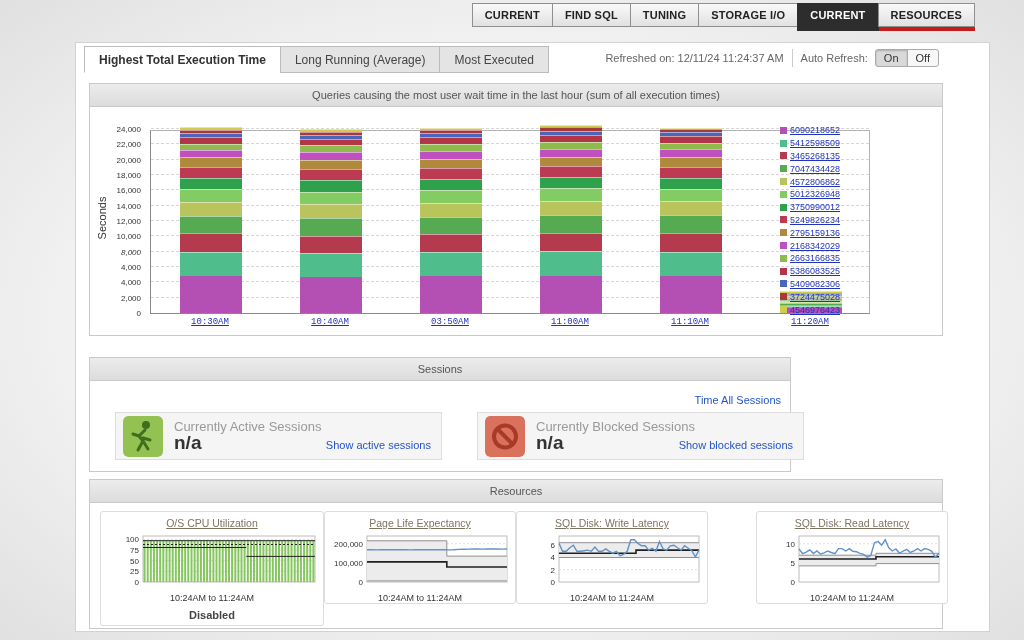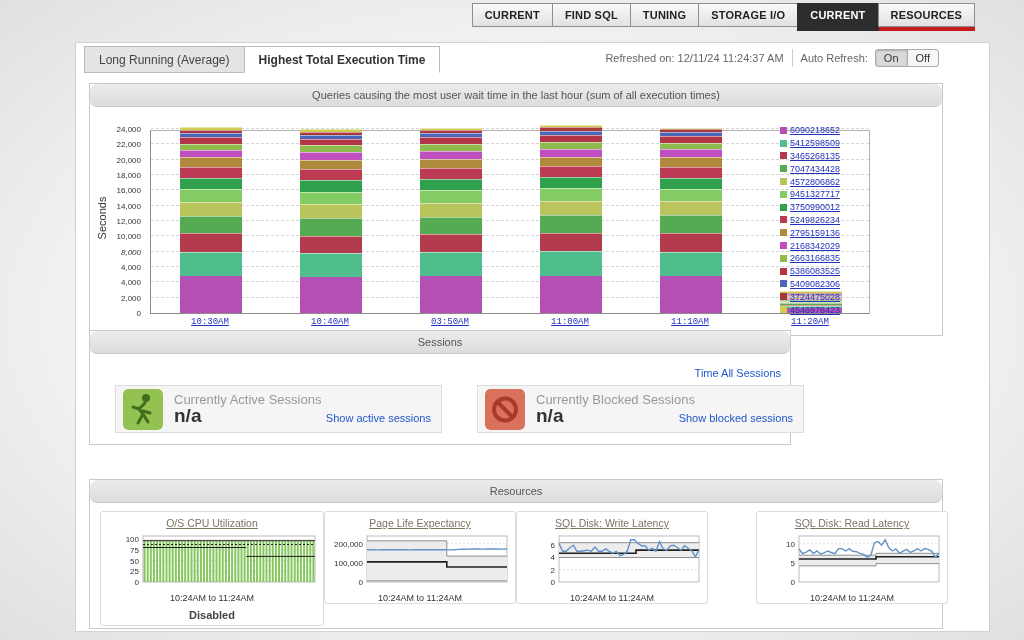--- a/index.html
+++ b/index.html
@@ -33,21 +33,21 @@
   .btn-group { display:flex; }
   .tbtn { font-size:11px; color:#333; padding:2px 8px; border:1px solid #aaa; background:#f7f7f7;
     cursor:pointer; margin-left:-1px; }
   .tbtn.first { border-radius:3px 0 0 3px; }
   .tbtn.last  { border-radius:0 3px 3px 0; }
   .tbtn.pressed { background:#d9d9d9; box-shadow:inset 0 1px 2px rgba(0,0,0,.2); }
 
   
   .panel { position:absolute; background:#fff; border:1px solid #c9c9c9; }
   .panel-header { height:23px; line-height:22px; text-align:center; font-size:11px; color:#555;
-    background:linear-gradient(#ececec,#dcdcdc); border-bottom:1px solid #c9c9c9;border-radius:7px; }
+    background:linear-gradient(#ececec,#dcdcdc); border-bottom:1px solid #c9c9c9; }
 
   
   #query-panel { left:13px; top:40px; width:854px; height:253px; }
   .seconds-label { position:absolute; left:-58px; top:128px; width:140px; text-align:center;
     font-size:11px; color:#333; transform:rotate(-90deg); }
   #qyticks { position:absolute; left:0; top:46px; width:55px; height:184px; }
   .ytick { position:absolute; right:4px; font-size:8px; color:#333; }
   #qplot { position:absolute; left:60px; top:46px; width:720px; height:184px;
     border:1px solid #b3b3b3; border-left-color:#8a8a8a; border-bottom-color:#8a8a8a; background:#fff; }
   .gridline { position:absolute; left:0; width:100%; height:0; border-top:1px dashed #d6d6d6; }
@@ -56,21 +56,21 @@
   .seg:first-child { border-top:none; }
   #qxlabels { position:absolute; left:60px; top:233px; width:720px; height:14px;font-family:Liberation Mono, monospace; }
   .xlink { position:absolute; text-align:center; font-size:9px; color:#2233bb;
     text-decoration:underline; cursor:pointer; }
   #qlegend { position:absolute; left:690px; top:40px; }
   .legend-row { display:flex; align-items:center; height:12.8px; }
   .swatch { width:7px; height:7px; margin-right:3px; }
   .legend-link { font-size:9px; color:#2233bb; text-decoration:underline; cursor:pointer; }
 
   
-  #sessions-panel { left:13px; top:287px; width:702px; height:115px; }
+  #sessions-panel { left:13px; top:314px; width:702px; height:115px; }
   .show-all { position:absolute; top:36px; right:9px; font-size:11px; color:#2255cc;
     text-decoration:none; cursor:pointer; }
   .sess-card { position:absolute; top:54px; height:48px; width:327px; background:#f5f5f5;
     border:1px solid #ddd; }
   .sess-icon { position:absolute; left:7px; top:3px; width:40px; height:41px; border-radius:5px; }
   .sess-title { position:absolute; left:58px; top:6px; font-size:13px; color:#999; }
   .sess-value { position:absolute; left:58px; bottom:5px; font-size:19px; font-weight:bold; color:#333; }
   .sess-link { position:absolute; right:10px; bottom:8px; font-size:11px; color:#2255cc;
     text-decoration:none; cursor:pointer; }
 
@@ -92,22 +92,23 @@
     <div class="top-tab">TUNING</div>
     <div class="top-tab">STORAGE I/O</div>
     <div class="top-tab active">CURRENT</div>
     <div class="top-tab">RESOURCES</div>
   </div>
 <div class="red-bar" id="red-bar" style="background: rgb(196, 27, 27);"></div>
 
 <div class="page">
 
   <div class="view-tabs" id="view-tabs">
+      <div class="view-tab active">Highest Total Execution Time</div>
       <div class="view-tab">Long Running (Average)</div>
-      <div class="view-tab active">Highest Total Execution Time</div>
+      <div class="view-tab">Most Executed</div>
     </div>
 
   <div class="refresh-bar">
     <span class="refresh-text">Refreshed on: 12/11/24 11:24:37 AM</span>
     <span class="vdiv"></span>
     <span class="auto-label">Auto Refresh:</span>
     <span class="btn-group">
       <span class="tbtn first pressed">On</span>
       <span class="tbtn last">Off</span>
     </span>
@@ -271,21 +272,21 @@
         <div class="legend-row">
           <span class="swatch" style="background: rgb(85, 170, 82);"></span>
           <a class="legend-link">7047434428</a>
         </div>
         <div class="legend-row">
           <span class="swatch" style="background: rgb(186, 196, 92);"></span>
           <a class="legend-link">4572806862</a>
         </div>
         <div class="legend-row">
           <span class="swatch" style="background: rgb(130, 204, 99);"></span>
-          <a class="legend-link">9451327717</a>
+          <a class="legend-link">5012326948</a>
         </div>
         <div class="legend-row">
           <span class="swatch" style="background: rgb(47, 160, 76);"></span>
           <a class="legend-link">3750990012</a>
         </div>
         <div class="legend-row">
           <span class="swatch" style="background: rgb(188, 58, 82);"></span>
           <a class="legend-link">5249826234</a>
         </div>
         <div class="legend-row">

